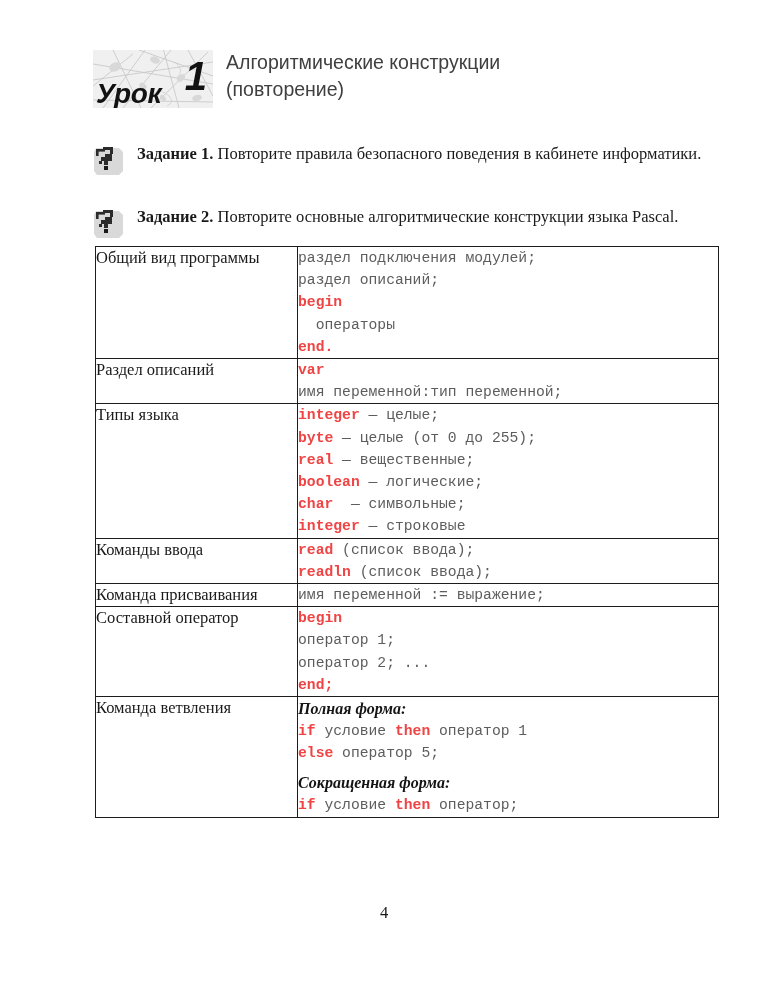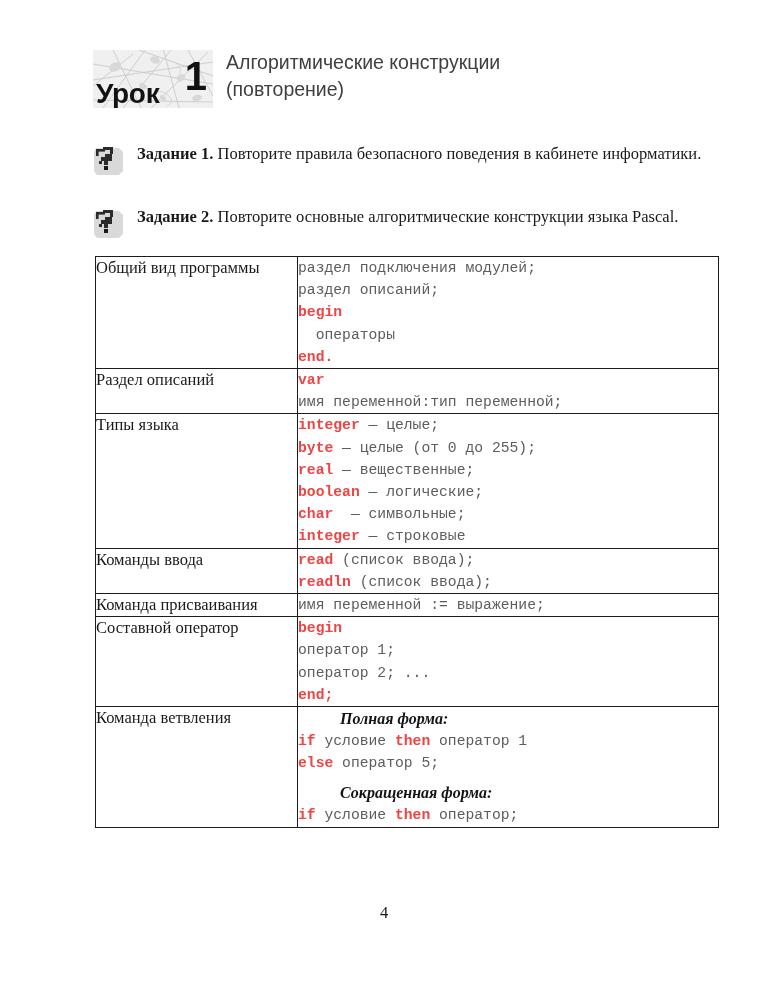--- a/index.html
+++ b/index.html
@@ -25,20 +25,21 @@
     height: 62px;
   }
   #lesson-badge {
     position: absolute;
     left: 0;
     top: 0;
     width: 120px;
     height: 58px;
     background: #f2f2f2;
     overflow: hidden;
+    font-style: italic;
   }
   #lesson-badge .texture {
     position: absolute;
     left: 0; top: 0;
     width: 120px; height: 58px;
   }
   #lesson-badge .badge-word {
     position: absolute;
     left: 3px;
     bottom: -1px;
@@ -95,21 +96,21 @@
     text-justify: inter-word;
   }
   .task-body .task-label {
     font-weight: bold;
   }
 
   
   #constructs-table {
     position: absolute;
     left: 95px;
-    top: 256px;
+    top: 246px;
     width: 623px;
     border-collapse: collapse;
     table-layout: fixed;
   }
   #constructs-table td {
     border: 1px solid #1c1c1c;
     vertical-align: top;
     padding: 0;
   }
   #constructs-table col.c-name { width: 202px; }
@@ -135,21 +136,20 @@
   }
   td.code-cell .ru { color: #5d5d5d; }
   td.code-cell .form-head {
     display: block;
     font-family: "Liberation Serif", "DejaVu Serif", serif;
     font-style: italic;
     font-weight: bold;
     font-size: 16px;
     line-height: 23px;
     color: #141414;
-    margin-left: 42px;
   }
   td.code-cell .gap { display: block; height: 7px; }
 
   
   #page-number {
     position: absolute;
     left: 0;
     top: 903px;
     width: 768px;
     text-align: center;

